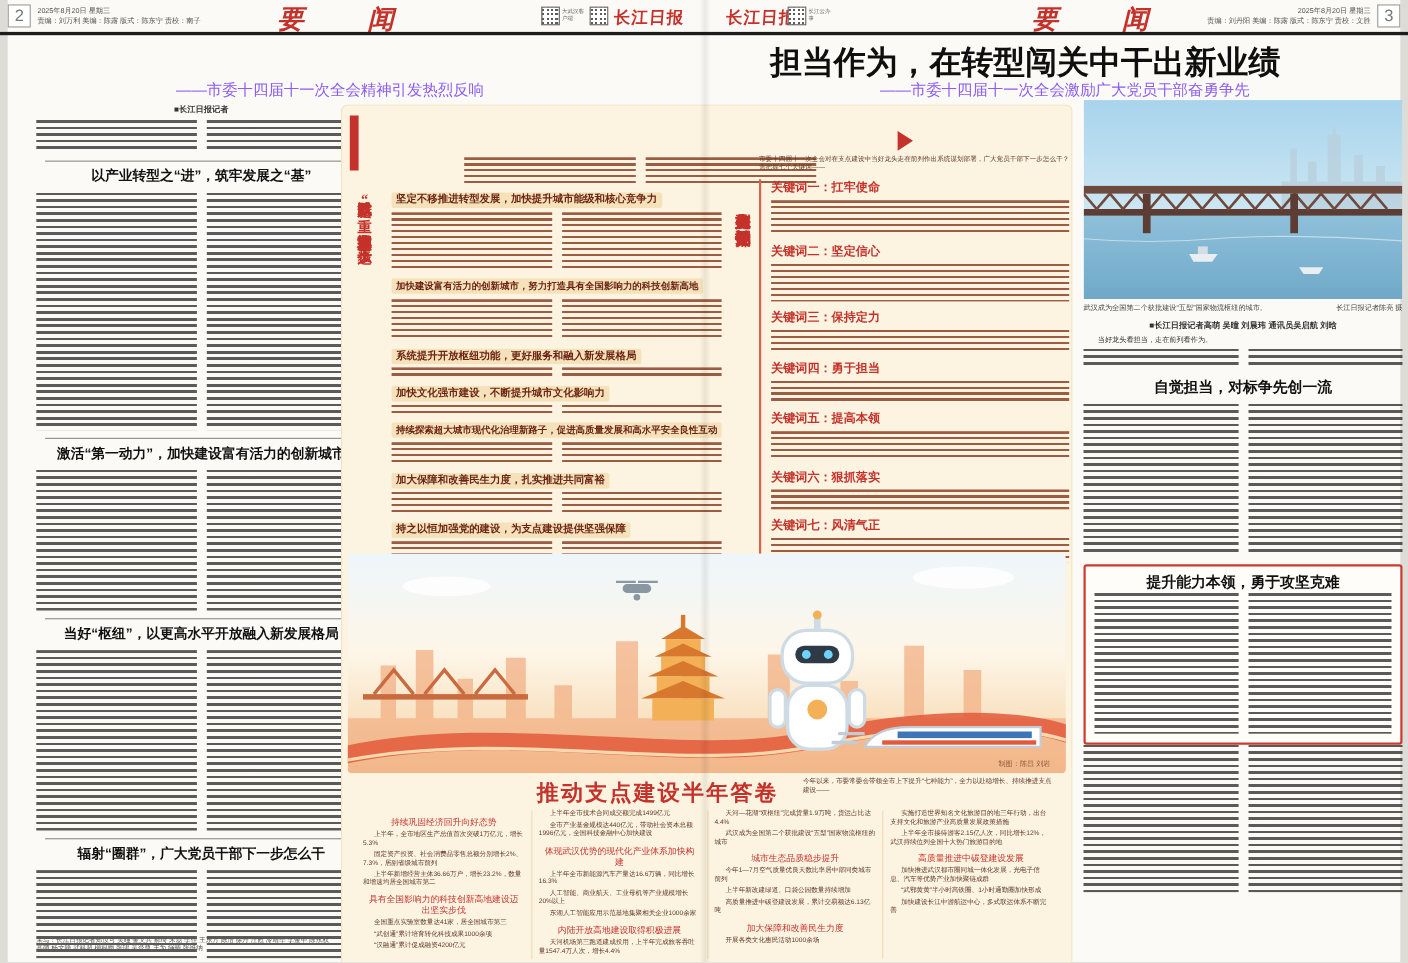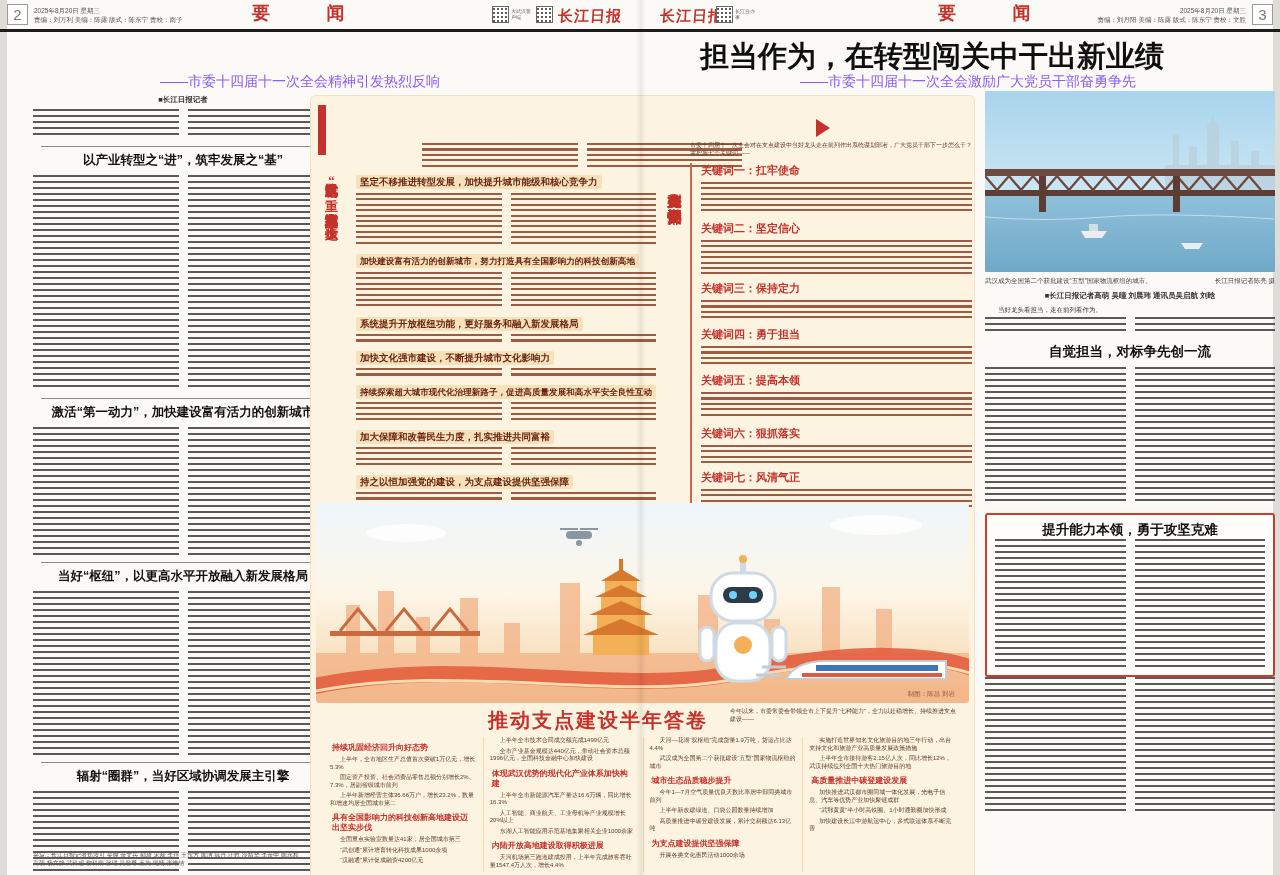--- a/index.html
+++ b/index.html
@@ -8,21 +8,21 @@
          font-family:"Liberation Sans",sans-serif;color:#222;}
   .edge{position:absolute;top:0;bottom:0;width:7px;background:#dedcd6;}
   .fold{position:absolute;top:0;bottom:0;left:636px;width:10px;
         background:linear-gradient(90deg,rgba(0,0,0,0) 0%,rgba(0,0,0,.07) 50%,rgba(0,0,0,0) 100%);}
   
   .toprule{position:absolute;left:0;right:0;top:29px;height:3px;background:#1c1c1c;}
   .pgnum{position:absolute;top:4px;width:21px;height:21px;border:1px solid #9a9a9a;color:#777;
          font-size:15px;line-height:19px;text-align:center;background:#fff;}
   .hdrmeta{position:absolute;top:6px;font-size:6.5px;line-height:9px;color:#555;white-space:nowrap;}
   .yaowen{position:absolute;top:1px;font-family:"Liberation Serif",serif;font-weight:bold;
-          color:#c5322b;font-size:18px;letter-spacing:26px;white-space:nowrap;}
+          color:#c5322b;font-size:24px;letter-spacing:26px;white-space:nowrap;font-style:italic;}
   .masthead{position:absolute;top:7px;font-family:"Liberation Serif",serif;font-weight:bold;
             color:#c5322b;font-size:15px;letter-spacing:1px;transform:skewX(-4deg);white-space:nowrap;}
   .qrbox{position:absolute;top:6px;width:17px;height:17px;background:
          repeating-linear-gradient(0deg,#333 0 2px,#fff 2px 4px),
          repeating-linear-gradient(90deg,#333 0 2px,#fff 2px 4px);background-blend-mode:screen;border:1px solid #666;}
   .qrlabel{position:absolute;top:8px;font-size:5px;line-height:6px;color:#666;width:24px;}
   
   .headline{position:absolute;font-weight:900;color:#0f0f0f;white-space:nowrap;
             font-family:"Liberation Sans",sans-serif;transform-origin:left top;}
   .deck{position:absolute;color:#8b5cf6;font-size:14px;white-space:nowrap;}
@@ -46,21 +46,21 @@
   .info-arrow{position:absolute;left:506px;top:24px;width:0;height:0;border-left:14px solid #c5322b;
               border-top:9px solid transparent;border-bottom:9px solid transparent;}
   .vtext{writing-mode:vertical-rl;text-orientation:upright;font-weight:bold;color:#c5322b;
          font-family:"Liberation Serif",serif;}
   .sec-h{font-weight:bold;font-size:9.5px;line-height:12px;color:#6b2414;background:#f6e2ba;
          display:inline-block;padding:1px 4px;border-radius:2px;white-space:nowrap;}
   .kw-h{font-weight:bold;font-size:11px;color:#c5322b;font-family:"Liberation Serif",serif;white-space:nowrap;}
   .kwrap{border-left:2.5px solid #d4644d;padding-left:9px;}
   .stat-col{flex:1;min-width:0;padding:0 6px;border-left:1px solid #eedbb4;}
   .stat-col:first-child{border-left:none;}
-  .stat-h{font-weight:bold;font-size:8px;line-height:10px;color:#c5322b;margin:6px 2px 3px;}
+  .stat-h{font-weight:normal;font-size:8px;line-height:10px;color:#c5322b;text-align:center;margin:6px 2px 3px;}
   .stat-l{font-size:6px;line-height:7.5px;color:#5c3categories;color:#5d3a26;margin-bottom:3px;text-indent:10px;}
   
   .rbody{position:absolute;left:985px;top:276px;width:290px;}
   .capline{display:flex;justify-content:space-between;font-size:6.5px;color:#444;line-height:9px;}
   .rsubhead{text-align:center;font-weight:bold;font-size:13.5px;color:#111;margin:8px 0 6px;white-space:nowrap;}
   .redbox{border:2px solid #cc3b2d;border-radius:3px;padding:6px 8px 8px;margin-top:8px;background:#fffdfa;}
   .photo{position:absolute;left:985px;top:91px;width:290px;height:181px;overflow:hidden;border-radius:1px;}
 </style>
 </head>
 <body>
@@ -109,21 +109,21 @@
     <div class="crosshead">激活“第一动力”，加快建设富有活力的创新城市</div>
     <div class="cols2">
         <div class="sim" style="height:128px"></div>
         <div class="sim" style="height:128px"></div>
       </div>
     <div class="crosshead">当好“枢纽”，以更高水平开放融入新发展格局</div>
     <div class="cols2">
         <div class="sim" style="height:164px"></div>
         <div class="sim" style="height:164px"></div>
       </div>
-    <div class="crosshead">辐射“圈群”，当好区域协调发展主引擎</div>
+    <div class="crosshead">辐射“圈群”，广大党员干部下一步怎么干</div>
     <div class="cols2">
         <div class="sim" style="height:80px"></div>
         <div class="sim" style="height:80px"></div>
       </div>
   </div>
   <div class="credits">
     <div>采写：长江日报记者郑汝可 吴曈 金文兵 郝琦 宋磊 李佳 王东方 陈洁 徐丹 汪甦 冷靖华 李金中 陈永权</div>
     <div>高萌 杨文静 武科超 柳科雨 张珺 吴登尊 王为 绳晴 张维纳</div>
   </div>
 
@@ -286,21 +286,21 @@
           <div class="stat-h">内陆开放高地建设取得积极进展</div>
           <div class="stat-l">天河机场第三跑道建成投用，上半年完成旅客吞吐量1547.4万人次，增长4.4%</div>
         </div>
         <div class="stat-col">
           <div class="stat-l">天河—花湖“双枢纽”完成货量1.9万吨，货运占比达4.4%</div>
           <div class="stat-l">武汉成为全国第二个获批建设“五型”国家物流枢纽的城市</div>
           <div class="stat-h">城市生态品质稳步提升</div>
           <div class="stat-l">今年1—7月空气质量优良天数比率居中部同类城市前列</div>
           <div class="stat-l">上半年新改建绿道、口袋公园数量持续增加</div>
           <div class="stat-l">高质量推进中碳登建设发展，累计交易额达6.13亿吨</div>
-          <div class="stat-h">为支点建设提供坚强保障</div>
+          <div class="stat-h">加大保障和改善民生力度</div>
           <div class="stat-l">开展各类文化惠民活动1000余场</div>
         </div>
         <div class="stat-col">
           <div class="stat-l">实施打造世界知名文化旅游目的地三年行动，出台支持文化和旅游产业高质量发展政策措施</div>
           <div class="stat-l">上半年全市接待游客2.15亿人次，同比增长12%，武汉持续位列全国十大热门旅游目的地</div>
           <div class="stat-h">高质量推进中碳登建设发展</div>
           <div class="stat-l">加快推进武汉都市圈同城一体化发展，光电子信息、汽车等优势产业加快聚链成群</div>
           <div class="stat-l">“武鄂黄黄”半小时高铁圈、1小时通勤圈加快形成</div>
           <div class="stat-l">加快建设长江中游航运中心，多式联运体系不断完善</div>
         </div>

